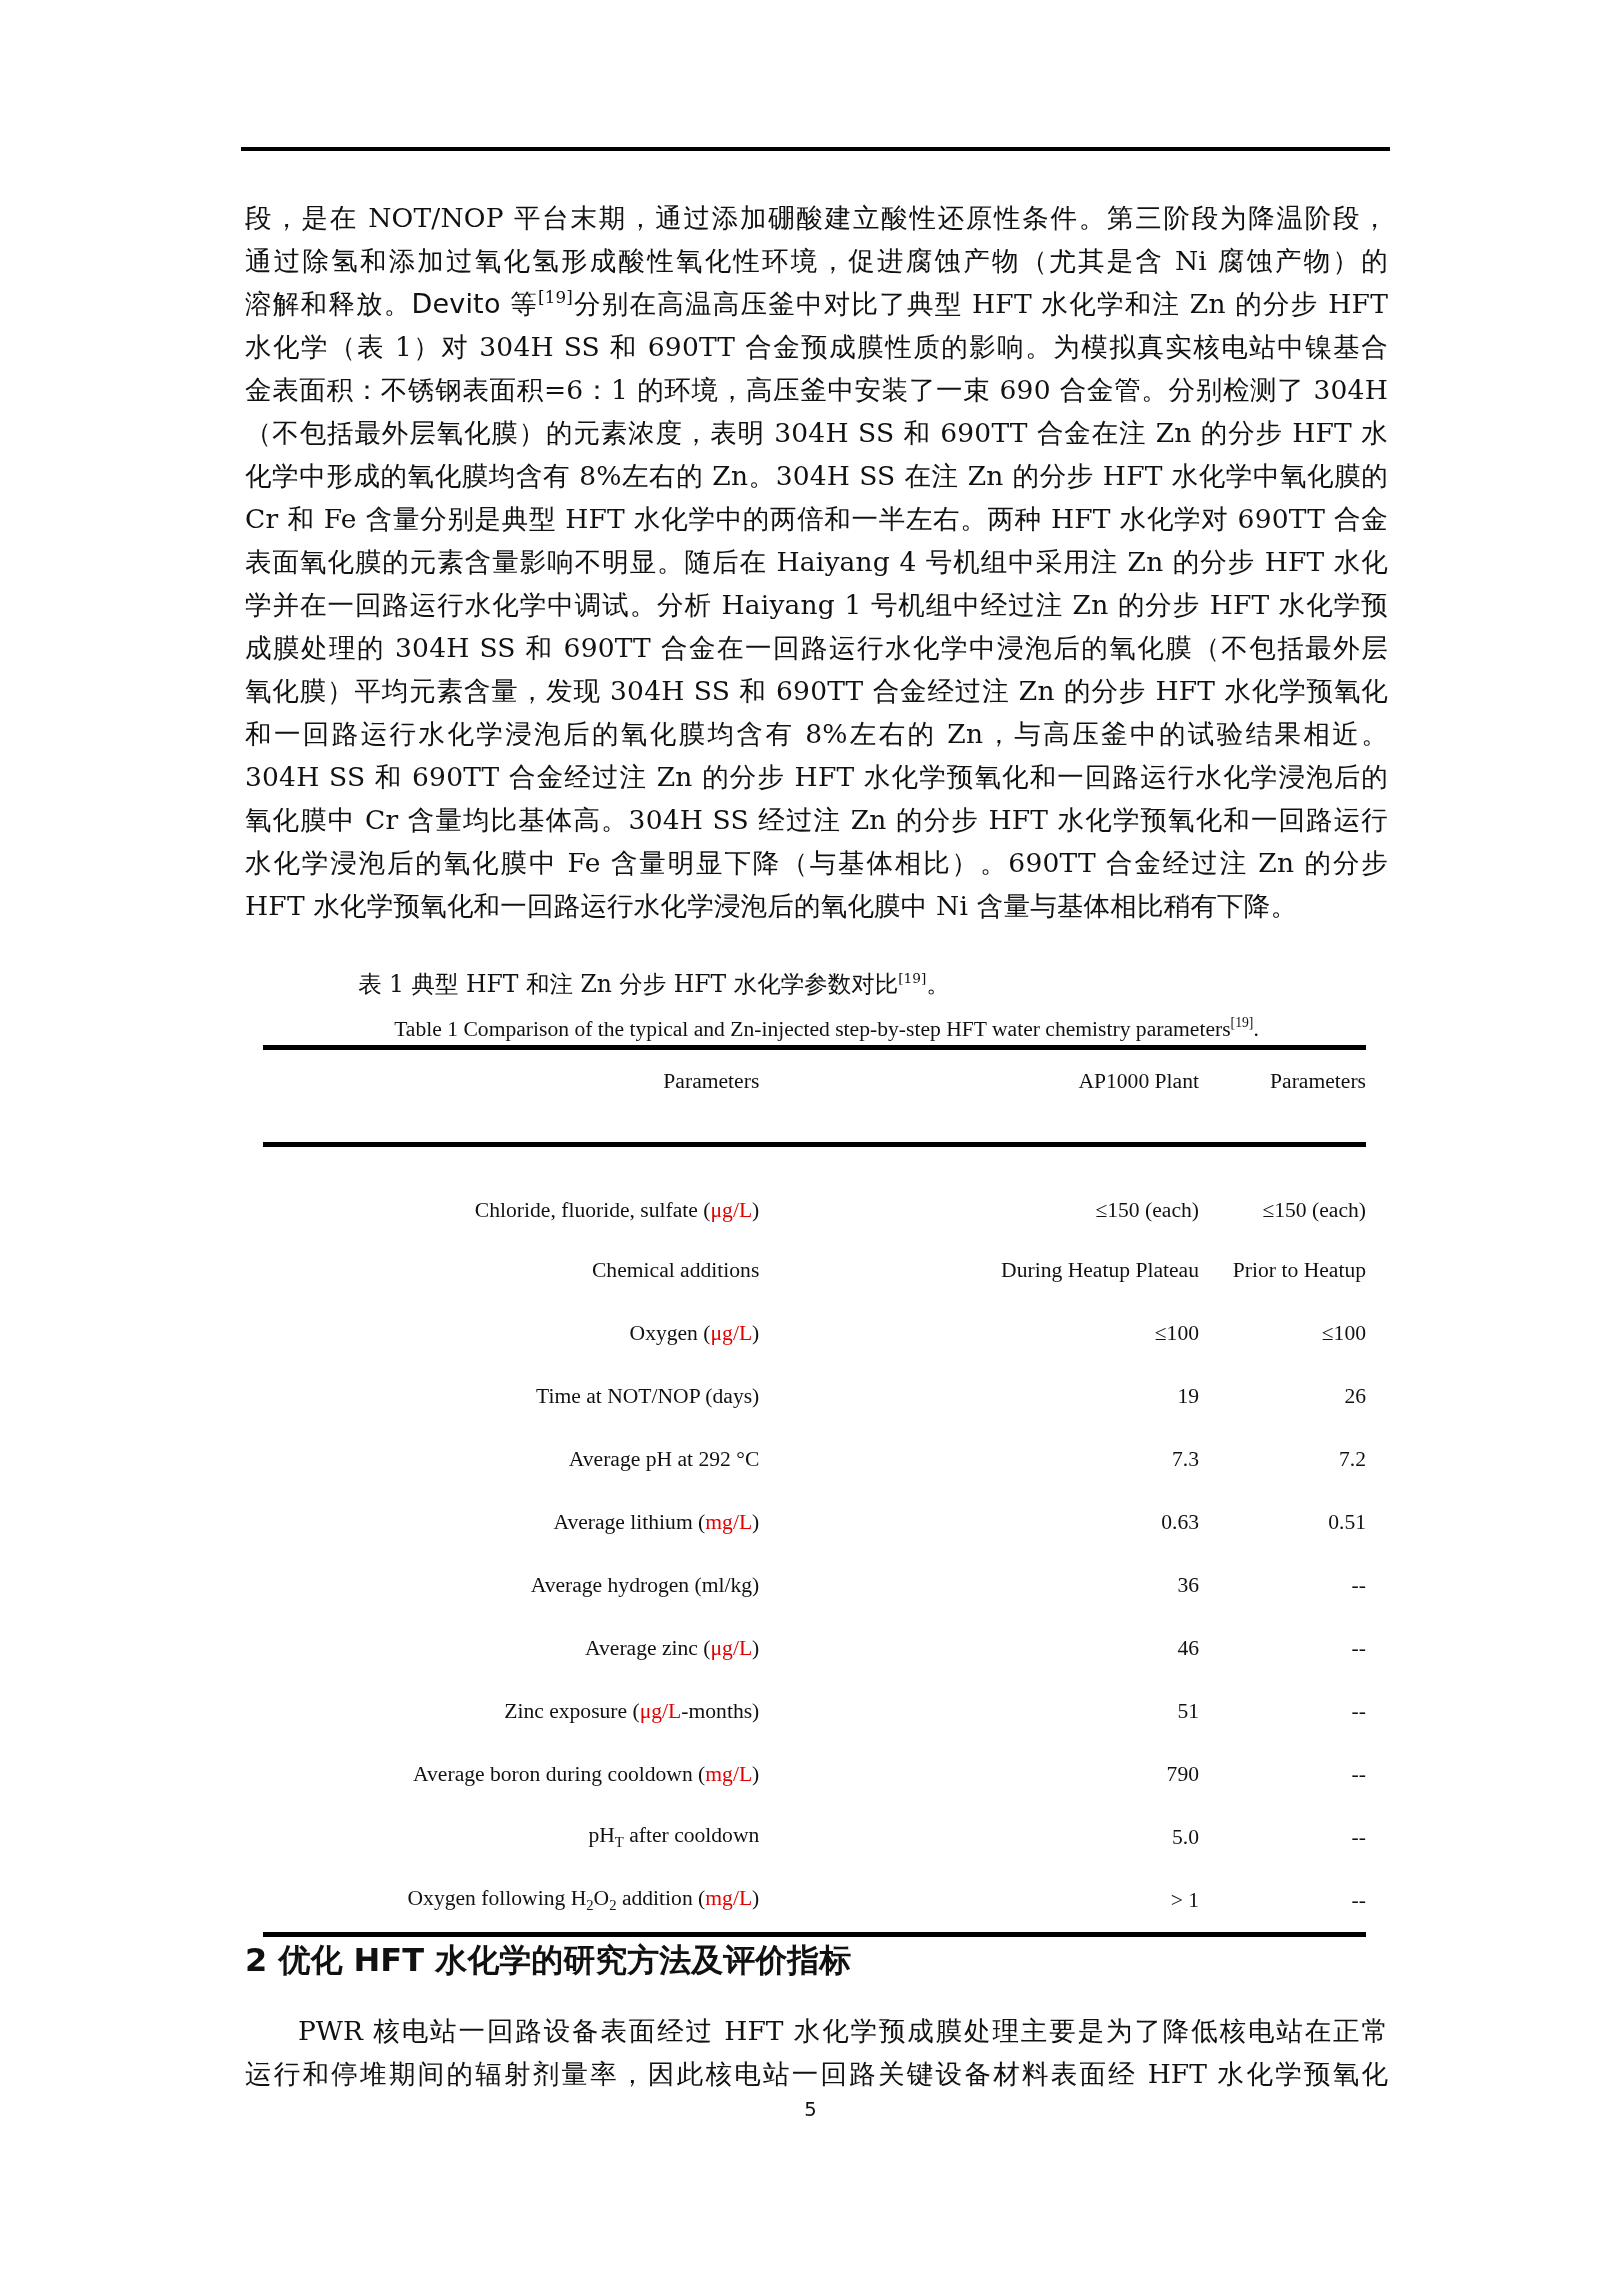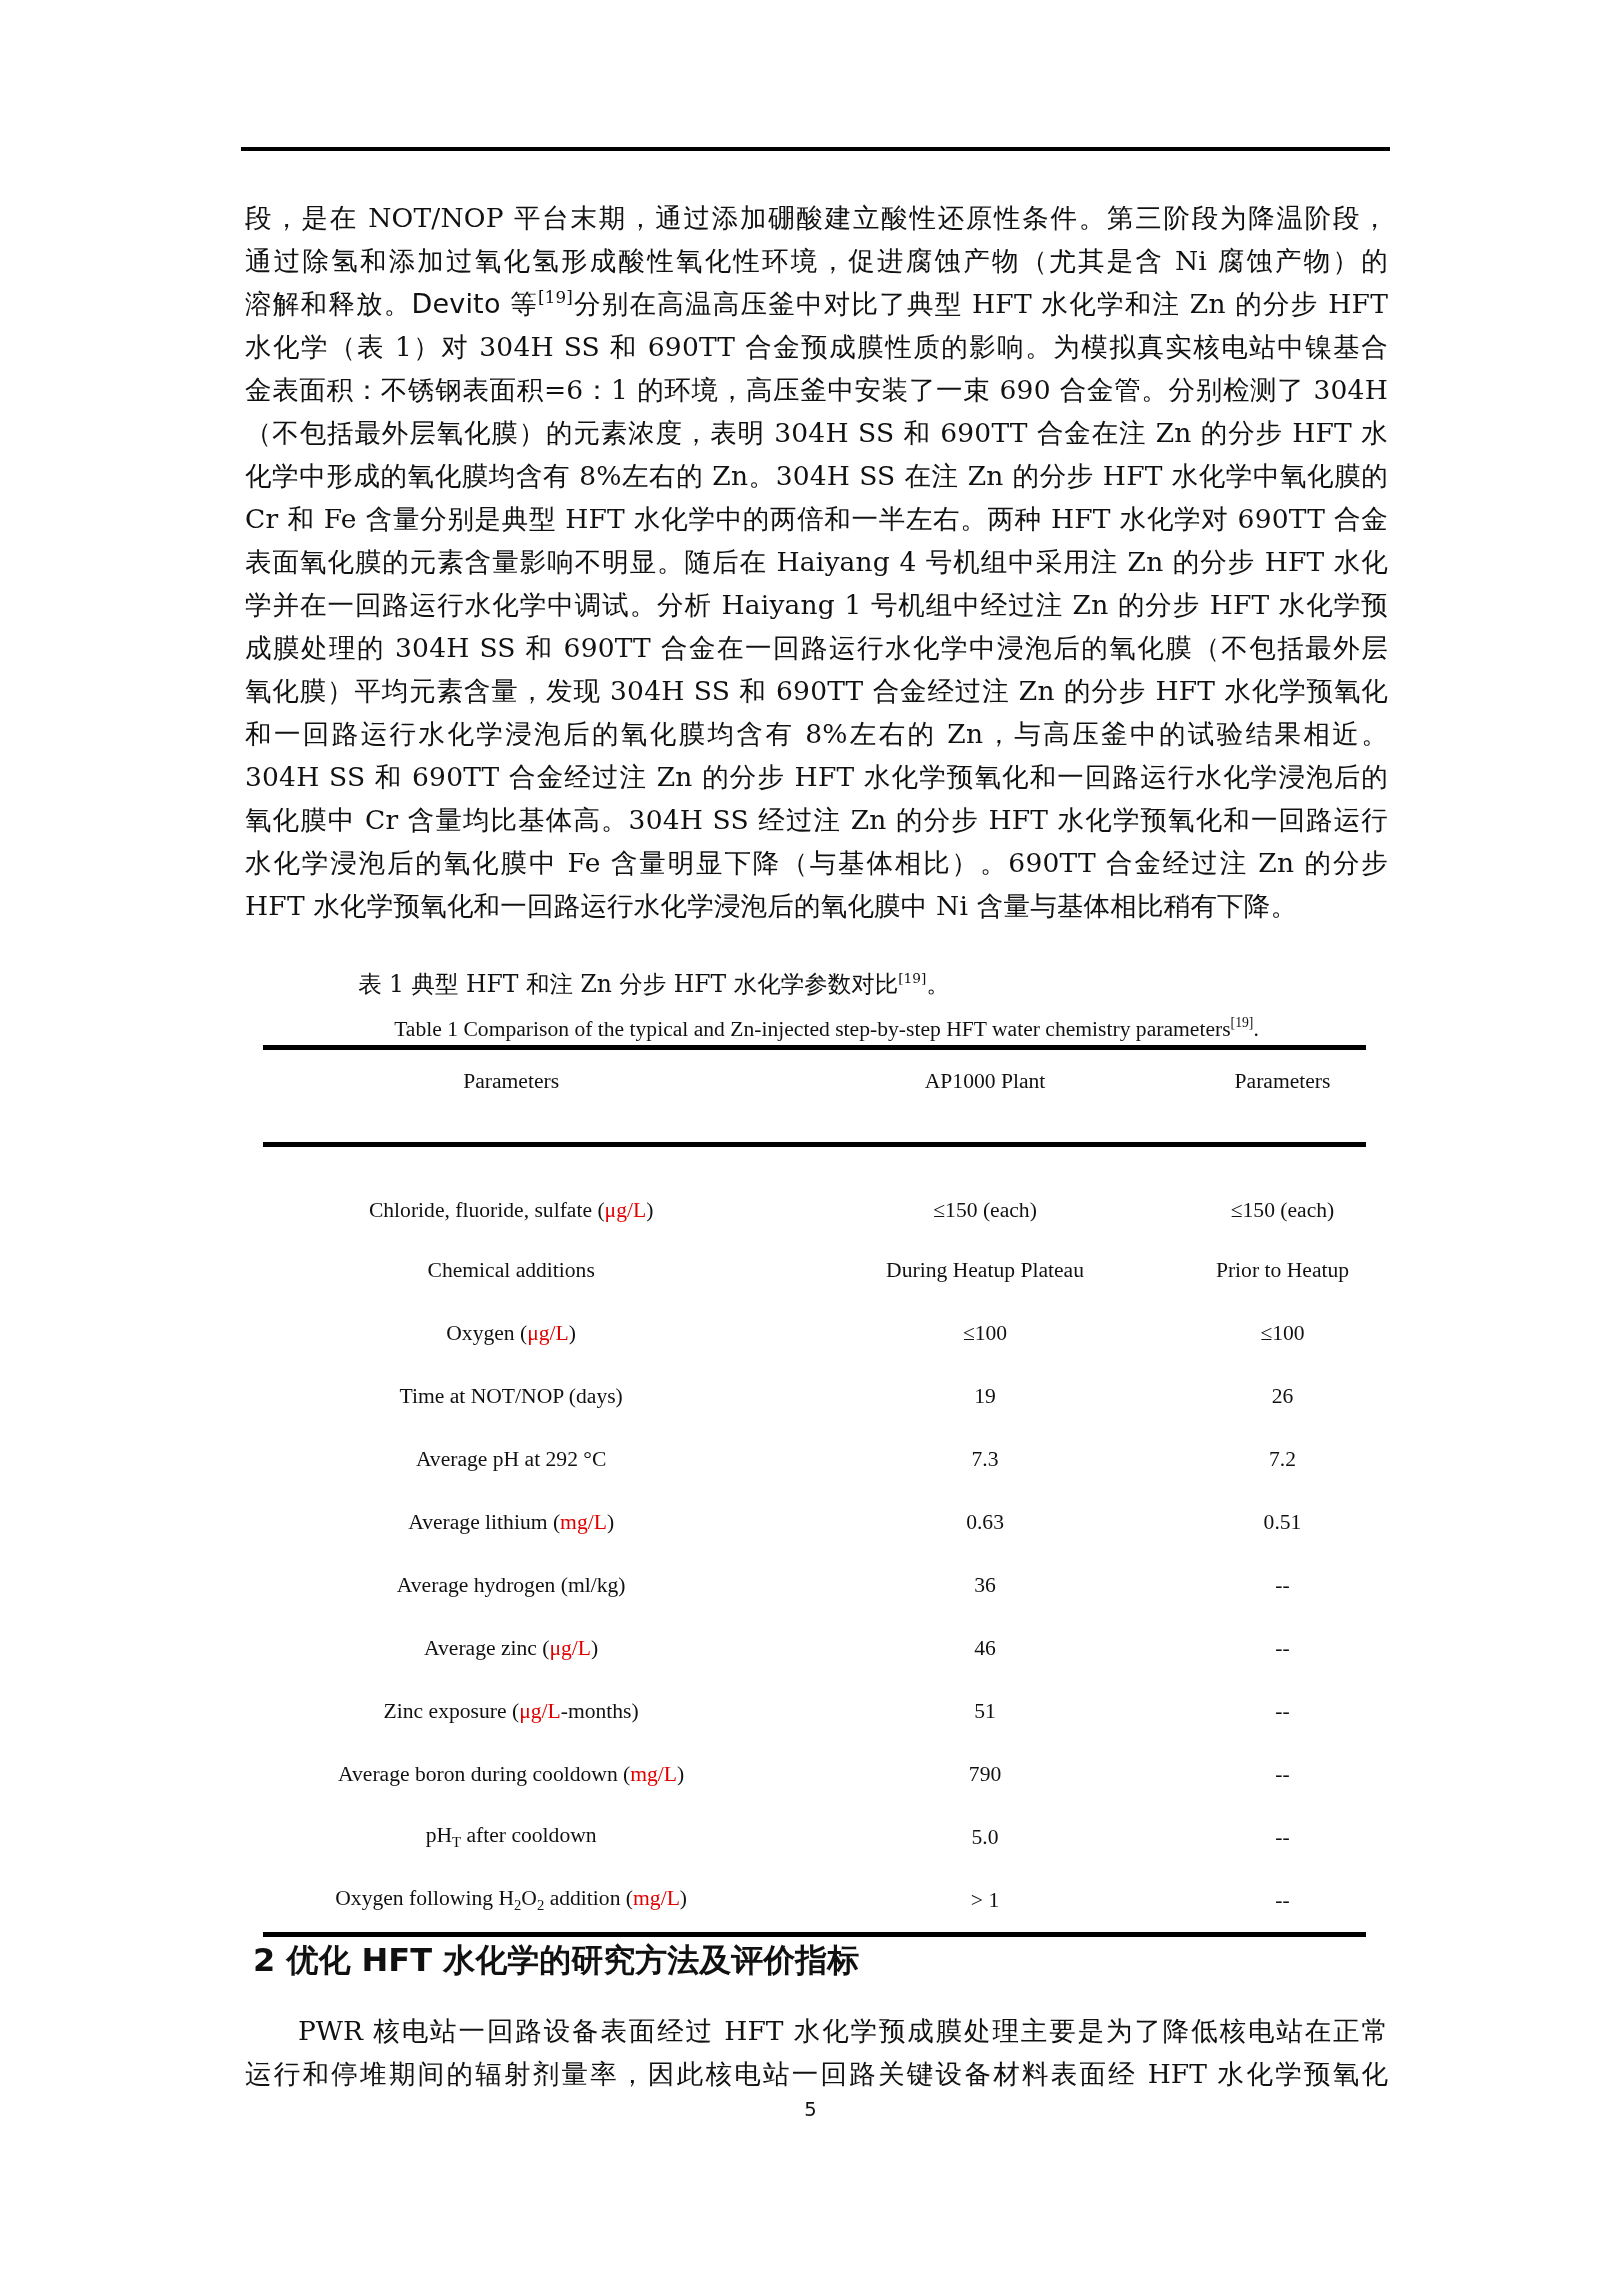--- a/index.html
+++ b/index.html
@@ -26,32 +26,32 @@
     font-size: 23.5px; line-height: 29px;
   }
   .caption-en {
     position: absolute; left: 16px; width: 1621px; top: 1016px; text-align: center;
     font-family: "Liberation Serif", serif; font-size: 21.6px; line-height: 27.4px;
   }
   .caption-en sup, .caption-cn sup { font-size: 13.7px; line-height: 0; vertical-align: 8.8px; }
   .table-wrap { position: absolute; left: 263px; top: 1045px; width: 1103px; }
   .rule { height: 4.9px; background: #000; width: 100%; }
   table { border-collapse: collapse; width: 100%; font-family: "Liberation Serif", serif; font-size: 21.6px; }
-  th, td { text-align: center; font-weight: normal; padding: 0; }
+  th, td { text-align: right; font-weight: normal; padding: 0; }
   thead tr { height: 63px; }
   tbody tr { height: 63px; }
   tbody tr:first-child td { padding-top: 5.9px; }
   .c1 { width: 502px; }
   .c2 { width: 433px; padding-left: 11.8px; }
   .c3 { width: 168px; }
   .unit { color: #e00000; }
   .heading {
     position: absolute; left: 245px; top: 1941px;
     font-family: "DejaVu Sans", "Liberation Sans", sans-serif; font-weight: bold;
-    font-size: 32px; line-height: 39px; margin-left: 8px;
+    font-size: 32px; line-height: 39px;
   }
   .para2 {
     position: absolute; left: 245px; top: 2009px; width: 1143px;
     font-size: 26.5px; line-height: 43px;
   }
   .para2 .line { display: block; white-space: nowrap; text-align: justify; text-align-last: justify; }
   .para2 .line.first { text-indent: 53px; }
   .page-number {
     position: absolute; left: 0; width: 1621px; top: 2098px; text-align: center;
     font-family: "DejaVu Sans", "Liberation Sans", sans-serif; font-size: 19.6px;

